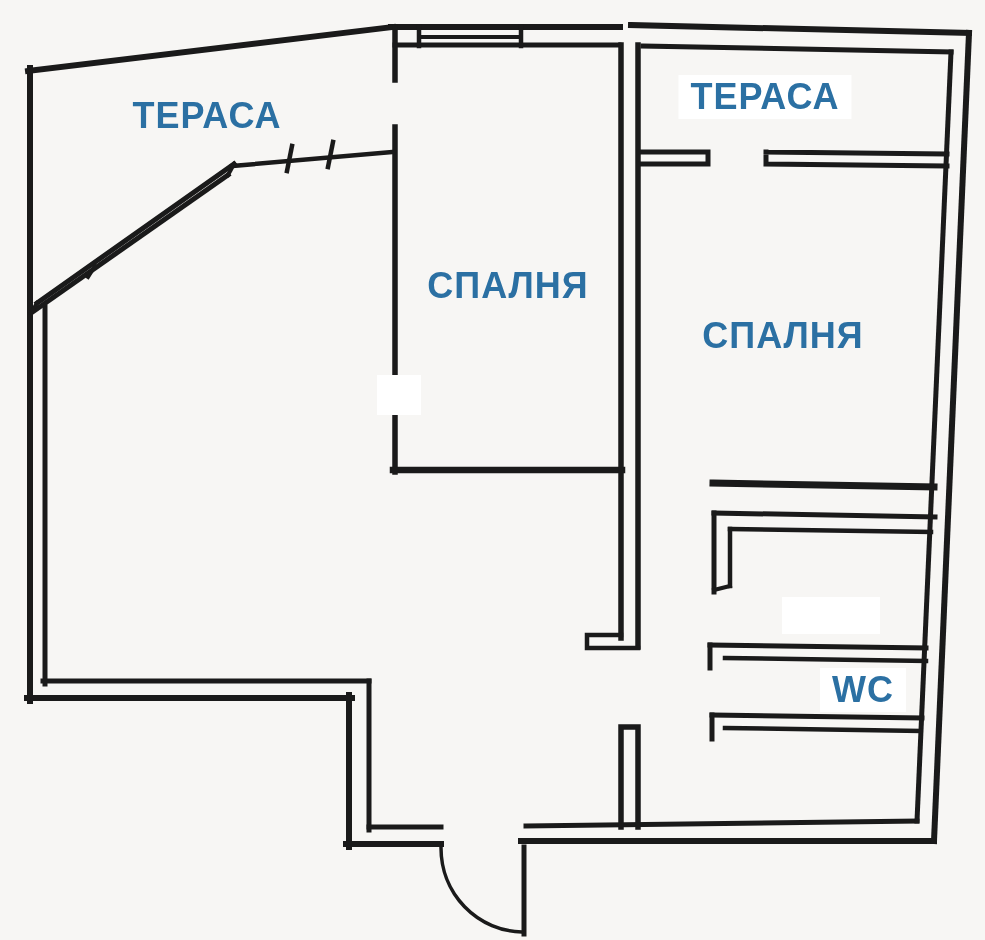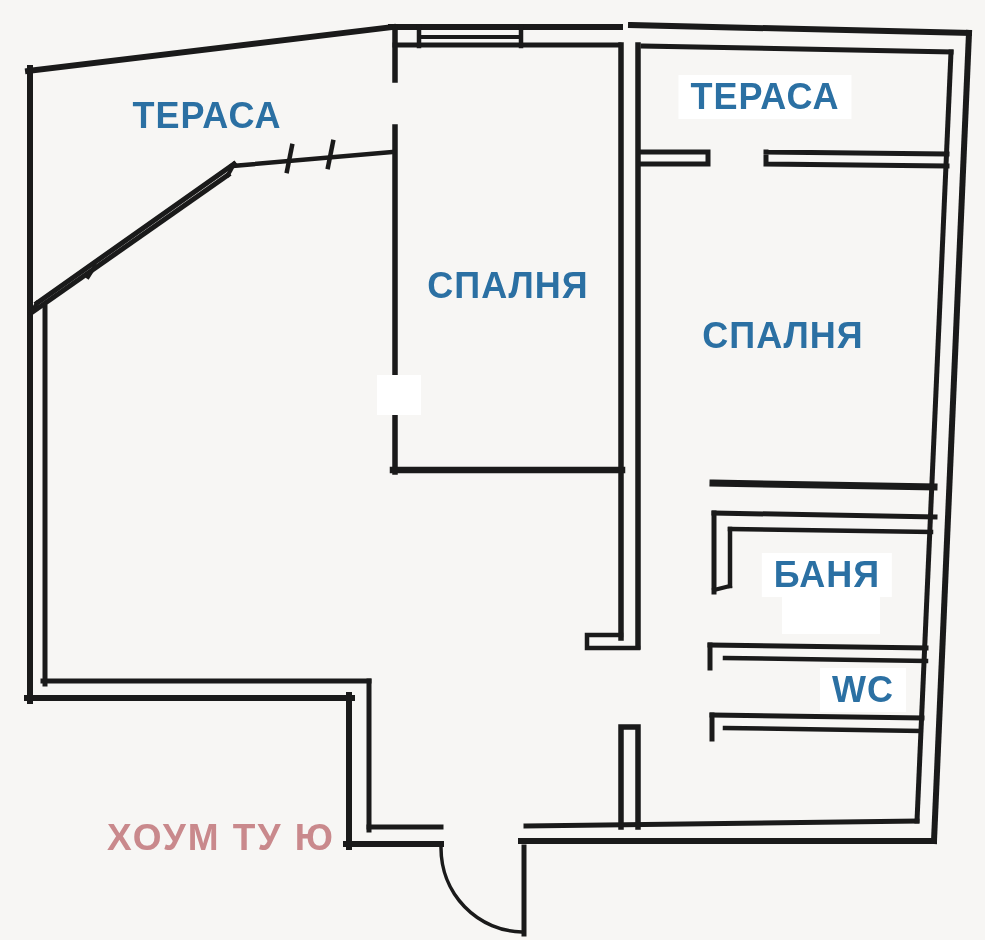--- a/index.html
+++ b/index.html
@@ -109,18 +109,16 @@
     </g>
   </svg>
 
   <div class="erased-patch" style="left:377px;top:375px;width:44px;height:40px;"></div>
   <div class="erased-patch" style="left:782px;top:597px;width:98px;height:37px;"></div>
 
   <div class="room-label" style="left:207px;top:116px;">ТЕРАСА</div>
   <div class="room-label" style="left:508px;top:286px;">СПАЛНЯ</div>
   <div class="room-label on-white" style="left:765px;top:97px;">ТЕРАСА</div>
   <div class="room-label" style="left:783px;top:336px;">СПАЛНЯ</div>
-  <div class="room-label on-white" style="left:827px;top:575px;">БАНЯ</div>
   <div class="room-label on-white" style="left:863px;top:690px;">WC</div>
 
-  <div class="watermark" style="left:221px;top:838px;">ХОУМ ТУ Ю</div>
 
 </div>
 
 </body></html>

